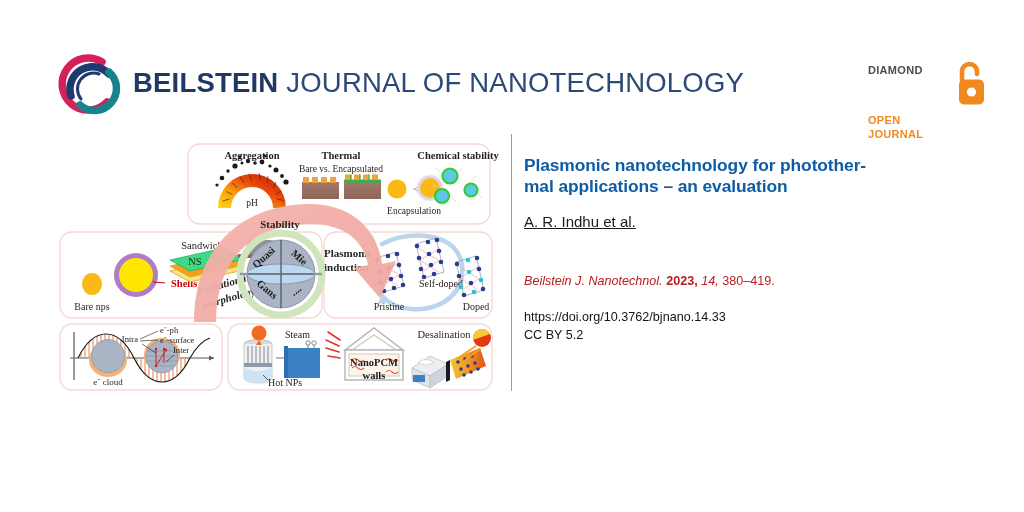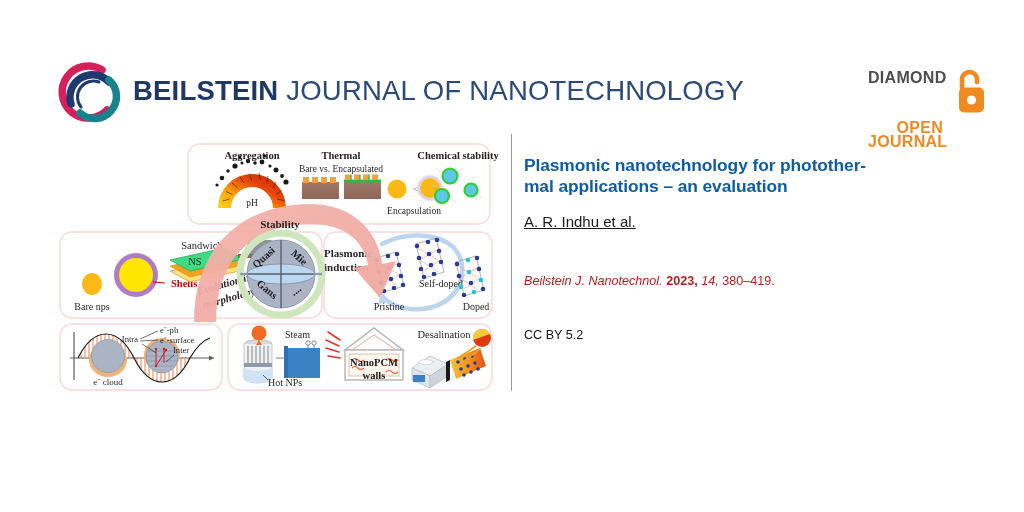--- a/index.html
+++ b/index.html
@@ -4,33 +4,33 @@
 <style>
   html,body{margin:0;padding:0;}
   body{
     width:1024px;height:512px;background:#ffffff;
     font-family:"Liberation Sans", sans-serif;
     position:relative;overflow:hidden;
   }
   .page{position:absolute;inset:0;}
 
   
-  .header{position:absolute;left:0;top:8px;width:884px;height:130px;}
+  .header{position:absolute;left:0;top:0;width:884px;height:130px;}
   .logo-mark{position:absolute;left:57px;top:52px;width:66px;height:66px;}
   .journal-title{
     position:absolute;left:133px;top:69px;
     font-size:27.5px;letter-spacing:.2px;white-space:nowrap;
     color:#24406e;line-height:1;
   }
   .journal-title .jt-bold{font-weight:bold;color:#1f3864;}
   .journal-title .jt-light{font-weight:normal;color:#2b4a78;}
 
   .oa-badge{position:absolute;left:868px;top:60px;width:120px;height:52px;}
-  .oa-text{position:absolute;left:0;top:3px;width:75px;text-align:right;
-    font-size:16px;font-weight:bold;line-height:14.5px;letter-spacing:.3px;}
+  .oa-text{position:absolute;left:0;top:3px;width:75px;text-align:left;
+    font-size:11px;font-weight:bold;line-height:14.5px;letter-spacing:.3px;}
   .oa-diamond{color:#4d4d4d;display:block;}
   .oa-open{color:#f18a1e;display:block;margin-top:35px;}
   .oa-access{color:#f18a1e;display:block;}
   .oa-lock{position:absolute;left:83px;top:0px;width:36px;height:48px;}
 
   
   .divider{position:absolute;left:511px;top:134px;width:1px;height:257px;background:#9b9b9b;}
 
   
   .meta{position:absolute;left:524px;top:155px;width:430px;}
@@ -100,21 +100,21 @@
   <div class="meta">
     <h1 class="art-title"><span>Plasmonic nanotechnology for photother-</span><br><span>mal applications – an evaluation</span></h1>
     <p class="art-authors">A. R. Indhu et al.</p>
     <p class="citation">
       <span class="it">Beilstein J. Nanotechnol.</span>
       <span class="bd">2023,</span>
       <span class="it">14,</span>
       <span>380–419.</span>
     </p>
     <p class="doi-block">
-      <br>
+      <span>https://doi.org/10.3762/bjnano.14.33</span><br>
       <span>CC BY 5.2</span>
     </p>
   </div>
 
   <div class="ga">
     <svg width="448" height="262" viewBox="0 0 448 262" aria-hidden="true">
       <defs>
         <linearGradient id="gaugeGrad" x1="0" y1="1" x2="1" y2="0">
           <stop offset="0%" stop-color="#ffd814"></stop>
           <stop offset="32%" stop-color="#fba20b"></stop>

